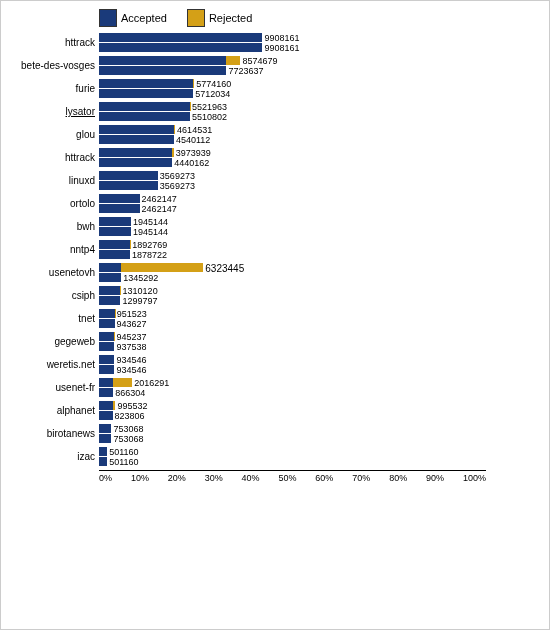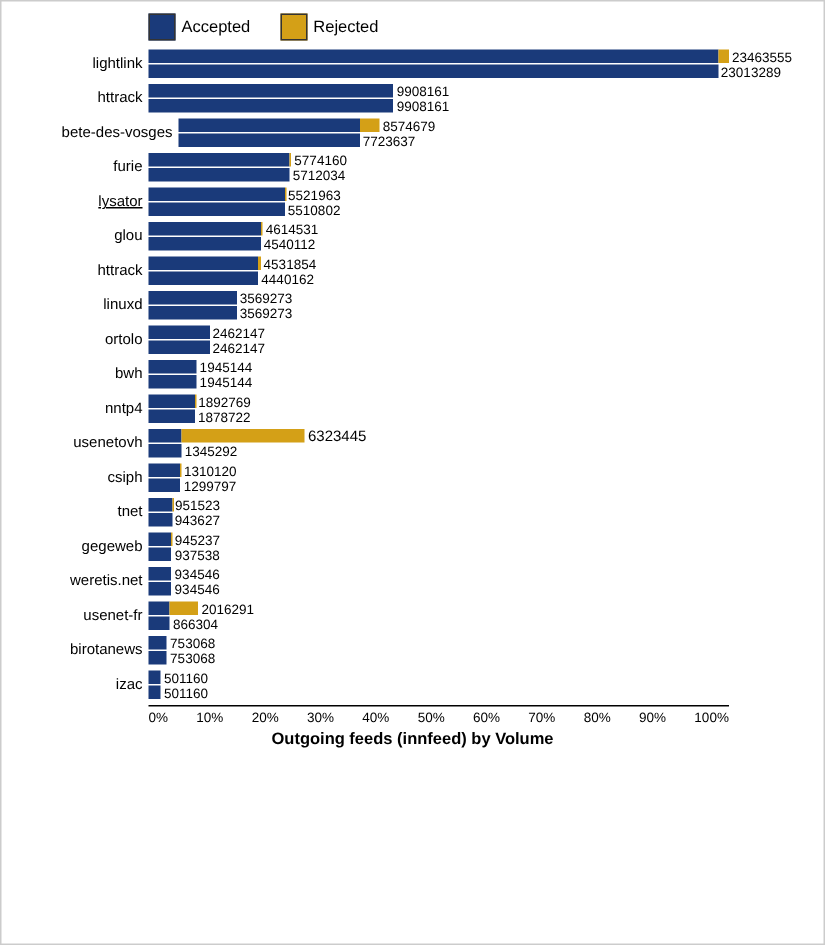--- a/index.html
+++ b/index.html
@@ -92,36 +92,28 @@
     <div class="vgrid" style="left:40%"></div>
     <div class="vgrid" style="left:50%"></div>
     <div class="vgrid" style="left:60%"></div>
     <div class="vgrid" style="left:70%"></div>
     <div class="vgrid" style="left:80%"></div>
     <div class="vgrid" style="left:90%"></div>
     <div class="vgrid" style="left:100%"></div>
   </div>
 
   <div id="bars-container" style="position:relative; margin-left:90px; margin-right:55px;">
-  <div style="position: relative; margin-bottom: 3px; height: 20px;">
-        <span style="position: absolute; left: -88px; width: 84px; text-align: right; font-size: 10px; top: 4px;">lightlink</span>
-        <div style="position: absolute; top: 0px; left: 0px; height: 9px; width: 98.081%; background: rgb(26, 58, 122);"></div>
-        <div style="position: absolute; top: 0px; left: 98.081%; height: 9px; width: 1.919%; background: rgb(212, 160, 23);"></div>
-        <div style="position: absolute; top: 10px; left: 0px; height: 9px; width: 98.081%; background: rgb(26, 58, 122);"></div>
-        <span style="position: absolute; top: 0px; left: calc(100% + 2px); font-size: 9px; white-space: nowrap;">23463555</span>
-        <span style="position: absolute; top: 10px; left: calc(98.081% + 2px); font-size: 9px; white-space: nowrap;">23013289</span>
-      </div>
       <div style="position: relative; margin-bottom: 3px; height: 20px;">
         <span style="position: absolute; left: -88px; width: 84px; text-align: right; font-size: 10px; top: 4px;">httrack</span>
         <div style="position: absolute; top: 0px; left: 0px; height: 9px; width: 42.2279%; background: rgb(26, 58, 122);"></div>
         <div style="position: absolute; top: 10px; left: 0px; height: 9px; width: 42.2279%; background: rgb(26, 58, 122);"></div>
         <span style="position: absolute; top: 0px; left: calc(42.2279% + 2px); font-size: 9px; white-space: nowrap;">9908161</span>
         <span style="position: absolute; top: 10px; left: calc(42.2279% + 2px); font-size: 9px; white-space: nowrap;">9908161</span>
       </div>
-      <div style="position: relative; margin-bottom: 3px; height: 20px; margin-left: 20px;">
+      <div style="position: relative; margin-bottom: 3px; height: 20px;">
         <span style="position: absolute; left: -88px; width: 84px; text-align: right; font-size: 10px; top: 4px;">bete-des-vosges</span>
         <div style="position: absolute; top: 0px; left: 0px; height: 9px; width: 32.9176%; background: rgb(26, 58, 122);"></div>
         <div style="position: absolute; top: 0px; left: 32.9176%; height: 9px; width: 3.62708%; background: rgb(212, 160, 23);"></div>
         <div style="position: absolute; top: 10px; left: 0px; height: 9px; width: 32.9176%; background: rgb(26, 58, 122);"></div>
         <span style="position: absolute; top: 0px; left: calc(36.5447% + 2px); font-size: 9px; white-space: nowrap;">8574679</span>
         <span style="position: absolute; top: 10px; left: calc(32.9176% + 2px); font-size: 9px; white-space: nowrap;">7723637</span>
       </div>
       <div style="position: relative; margin-bottom: 3px; height: 20px;">
         <span style="position: absolute; left: -88px; width: 84px; text-align: right; font-size: 10px; top: 4px;">furie</span>
         <div style="position: absolute; top: 0px; left: 0px; height: 9px; width: 24.3443%; background: rgb(26, 58, 122);"></div>
@@ -144,21 +136,21 @@
         <div style="position: absolute; top: 0px; left: 19.3496%; height: 9px; width: 0.317168%; background: rgb(212, 160, 23);"></div>
         <div style="position: absolute; top: 10px; left: 0px; height: 9px; width: 19.3496%; background: rgb(26, 58, 122);"></div>
         <span style="position: absolute; top: 0px; left: calc(19.6668% + 2px); font-size: 9px; white-space: nowrap;">4614531</span>
         <span style="position: absolute; top: 10px; left: calc(19.3496% + 2px); font-size: 9px; white-space: nowrap;">4540112</span>
       </div>
       <div style="position: relative; margin-bottom: 3px; height: 20px;">
         <span style="position: absolute; left: -88px; width: 84px; text-align: right; font-size: 10px; top: 4px;">httrack</span>
         <div style="position: absolute; top: 0px; left: 0px; height: 9px; width: 18.9237%; background: rgb(26, 58, 122);"></div>
         <div style="position: absolute; top: 0px; left: 18.9237%; height: 9px; width: 0.390785%; background: rgb(212, 160, 23);"></div>
         <div style="position: absolute; top: 10px; left: 0px; height: 9px; width: 18.9237%; background: rgb(26, 58, 122);"></div>
-        <span style="position: absolute; top: 0px; left: calc(19.3144% + 2px); font-size: 9px; white-space: nowrap;">4531854</span>
+        <span style="position: absolute; top: 0px; left: calc(19.3144% + 2px); font-size: 9px; white-space: nowrap;">3973939</span>
         <span style="position: absolute; top: 10px; left: calc(18.9237% + 2px); font-size: 9px; white-space: nowrap;">4440162</span>
       </div>
       <div style="position: relative; margin-bottom: 3px; height: 20px;">
         <span style="position: absolute; left: -88px; width: 84px; text-align: right; font-size: 10px; top: 4px;">linuxd</span>
         <div style="position: absolute; top: 0px; left: 0px; height: 9px; width: 15.212%; background: rgb(26, 58, 122);"></div>
         <div style="position: absolute; top: 10px; left: 0px; height: 9px; width: 15.212%; background: rgb(26, 58, 122);"></div>
         <span style="position: absolute; top: 0px; left: calc(15.212% + 2px); font-size: 9px; white-space: nowrap;">3569273</span>
         <span style="position: absolute; top: 10px; left: calc(15.212% + 2px); font-size: 9px; white-space: nowrap;">3569273</span>
       </div>
       <div style="position: relative; margin-bottom: 3px; height: 20px;">
@@ -222,20 +214,28 @@
         <span style="position: absolute; top: 0px; left: calc(3.98297% + 2px); font-size: 9px; white-space: nowrap;">934546</span>
         <span style="position: absolute; top: 10px; left: calc(3.98297% + 2px); font-size: 9px; white-space: nowrap;">934546</span>
       </div>
       <div style="position: relative; margin-bottom: 3px; height: 20px;">
         <span style="position: absolute; left: -88px; width: 84px; text-align: right; font-size: 10px; top: 4px;">usenet-fr</span>
         <div style="position: absolute; top: 0px; left: 0px; height: 9px; width: 3.69213%; background: rgb(26, 58, 122);"></div>
         <div style="position: absolute; top: 0px; left: 3.69213%; height: 9px; width: 4.90116%; background: rgb(212, 160, 23);"></div>
         <div style="position: absolute; top: 10px; left: 0px; height: 9px; width: 3.69213%; background: rgb(26, 58, 122);"></div>
         <span style="position: absolute; top: 0px; left: calc(8.59329% + 2px); font-size: 9px; white-space: nowrap;">2016291</span>
         <span style="position: absolute; top: 10px; left: calc(3.69213% + 2px); font-size: 9px; white-space: nowrap;">866304</span>
+      </div>
+      <div style="position: relative; margin-bottom: 3px; height: 20px;">
+        <span style="position: absolute; left: -88px; width: 84px; text-align: right; font-size: 10px; top: 4px;">alphanet</span>
+        <div style="position: absolute; top: 0px; left: 0px; height: 9px; width: 3.511%; background: rgb(26, 58, 122);"></div>
+        <div style="position: absolute; top: 0px; left: 3.511%; height: 9px; width: 0.731884%; background: rgb(212, 160, 23);"></div>
+        <div style="position: absolute; top: 10px; left: 0px; height: 9px; width: 3.511%; background: rgb(26, 58, 122);"></div>
+        <span style="position: absolute; top: 0px; left: calc(4.24289% + 2px); font-size: 9px; white-space: nowrap;">995532</span>
+        <span style="position: absolute; top: 10px; left: calc(3.511% + 2px); font-size: 9px; white-space: nowrap;">823806</span>
       </div>
       <div style="position: relative; margin-bottom: 3px; height: 20px;">
         <span style="position: absolute; left: -88px; width: 84px; text-align: right; font-size: 10px; top: 4px;">birotanews</span>
         <div style="position: absolute; top: 0px; left: 0px; height: 9px; width: 3.20952%; background: rgb(26, 58, 122);"></div>
         <div style="position: absolute; top: 10px; left: 0px; height: 9px; width: 3.20952%; background: rgb(26, 58, 122);"></div>
         <span style="position: absolute; top: 0px; left: calc(3.20952% + 2px); font-size: 9px; white-space: nowrap;">753068</span>
         <span style="position: absolute; top: 10px; left: calc(3.20952% + 2px); font-size: 9px; white-space: nowrap;">753068</span>
       </div>
       <div style="position: relative; margin-bottom: 3px; height: 20px;">
         <span style="position: absolute; left: -88px; width: 84px; text-align: right; font-size: 10px; top: 4px;">izac</span>
@@ -255,14 +255,13 @@
       <span>40%</span>
       <span>50%</span>
       <span>60%</span>
       <span>70%</span>
       <span>80%</span>
       <span>90%</span>
       <span>100%</span>
     </div>
   </div>
 
-  <div class="x-title">Outgoing feeds (innfeed) by Volume</div>
 </div>
 
 </body></html>

